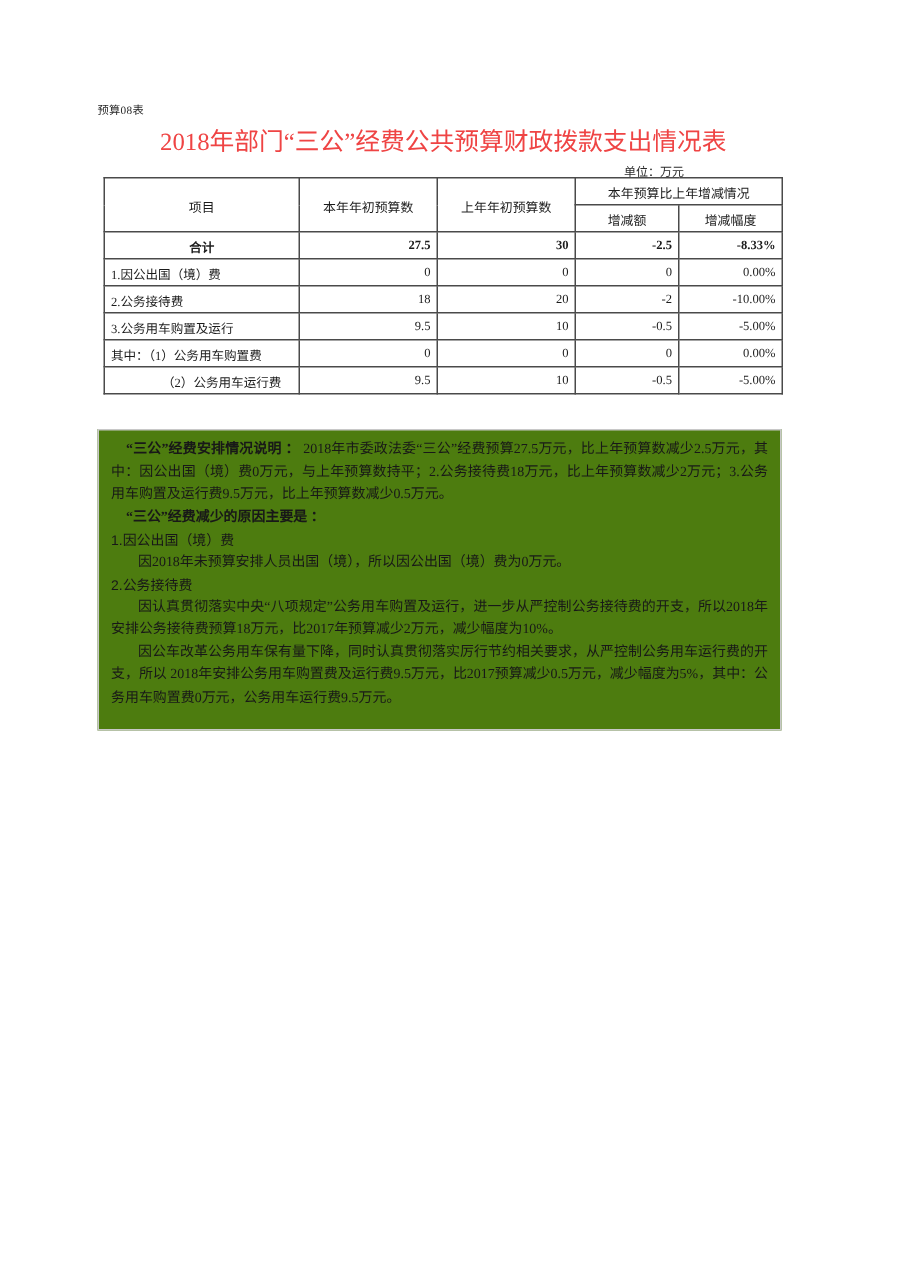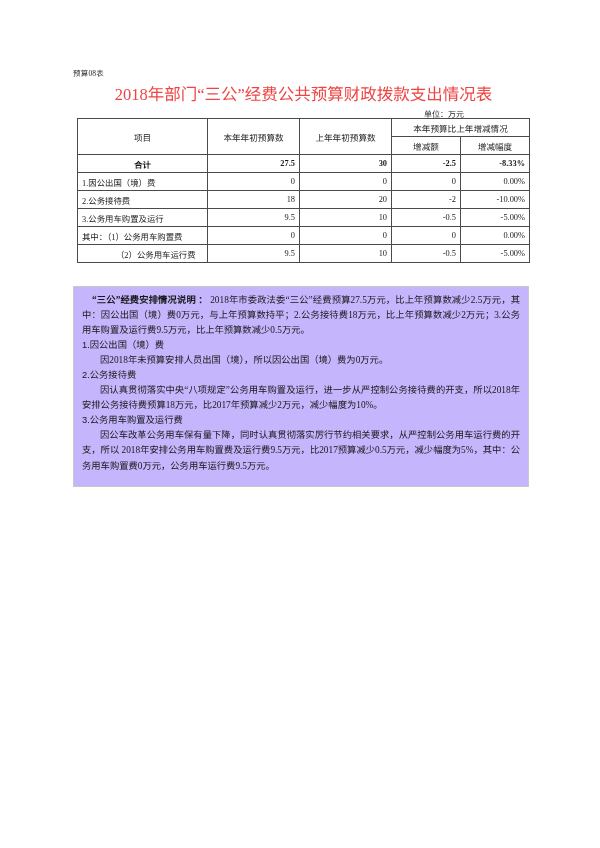--- a/index.html
+++ b/index.html
@@ -13,21 +13,21 @@
     width: 600px;
     height: 848px;
     position: relative;
     font-family: "Liberation Serif", "DejaVu Serif", serif;
     color: #1a1a1a;
     overflow: hidden;
   }
 
   .page {
     position: absolute;
-    left: 16px; top: 0;
+    left: 8px; top: 0;
     width: 536px;
     height: 848px;
     background: #fff;
   }
 
   
   .form-code {
     position: absolute;
     left: 57px;
     top: 70px;
@@ -113,21 +113,21 @@
   }
 
   
   .note-box {
     position: absolute;
     left: 57px;
     top: 286px;
     width: 456px;
     min-height: 201px;
     border: 1px solid #c8c8c8;
-    background: #c4b5fd;
+    background: #4d7c0f;
     padding: 6px 8px 7px 8px;
     font-size: 9.3px;
     line-height: 1.62;
     color: #181818;
   }
   .note-box p {
     margin: 0;
     text-align: justify;
     text-justify: inter-ideograph;
   }
@@ -226,23 +226,23 @@
           <td class="num-cell">-5.00%</td>
         </tr>
       </tbody>
   </table>
 
   <div class="note-box">
     <p class="note-lead">
       <span class="lead-strong">“三公”经费安排情况说明 ：</span>
       <span>2018年市委政法委“三公”经费预算27.5万元，比上年预算数减少2.5万元，其中：因公出国（境）费0万元，与上年预算数持平；2.公务接待费18万元，比上年预算数减少2万元；3.公务用车购置及运行费9.5万元，比上年预算数减少0.5万元。</span>
     </p>
+    <p class="note-heading">“三公”经费减少的原因主要是 ：</p>
     <div>
         <p class="note-sub sans-num">1.因公出国（境）费</p>
         <p class="note-para">因2018年未预算安排人员出国（境），所以因公出国（境）费为0万元。</p>
         <p class="note-sub sans-num">2.公务接待费</p>
         <p class="note-para">因认真贯彻落实中央“八项规定”公务用车购置及运行，进一步从严控制公务接待费的开支，所以2018年安排公务接待费预算18万元，比2017年预算减少2万元，减少幅度为10%。</p>
-        <p class="note-sub sans-num">3.公务用车购置及运行费</p>
         <p class="note-para">因公车改革公务用车保有量下降，同时认真贯彻落实厉行节约相关要求，从严控制公务用车运行费的开支，所以 2018年安排公务用车购置费及运行费9.5万元，比2017预算减少0.5万元，减少幅度为5%，其中：公务用车购置费0万元，公务用车运行费9.5万元。</p>
       </div>
   </div>
 
 </div>
 
 </body></html>

